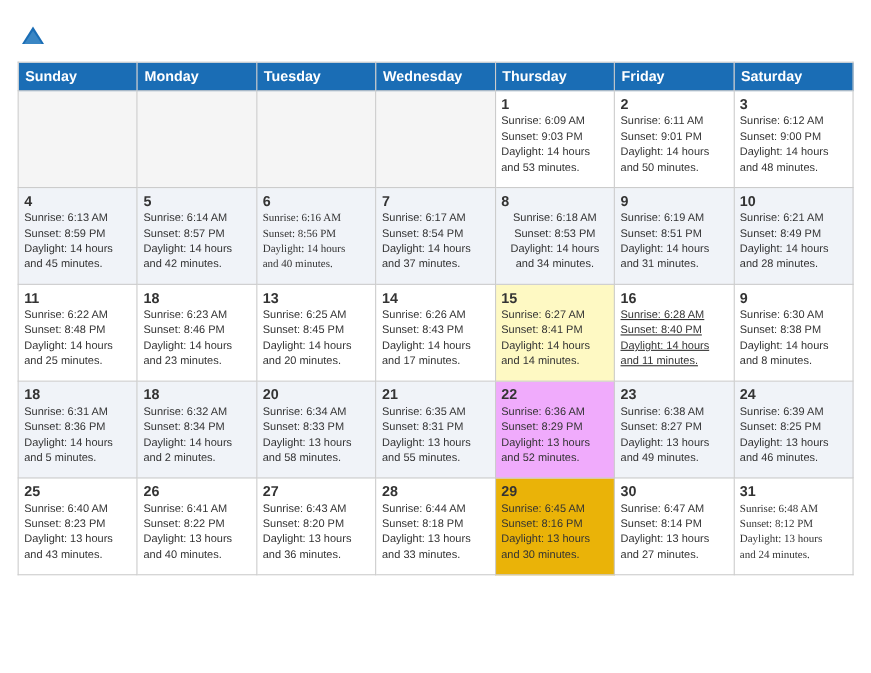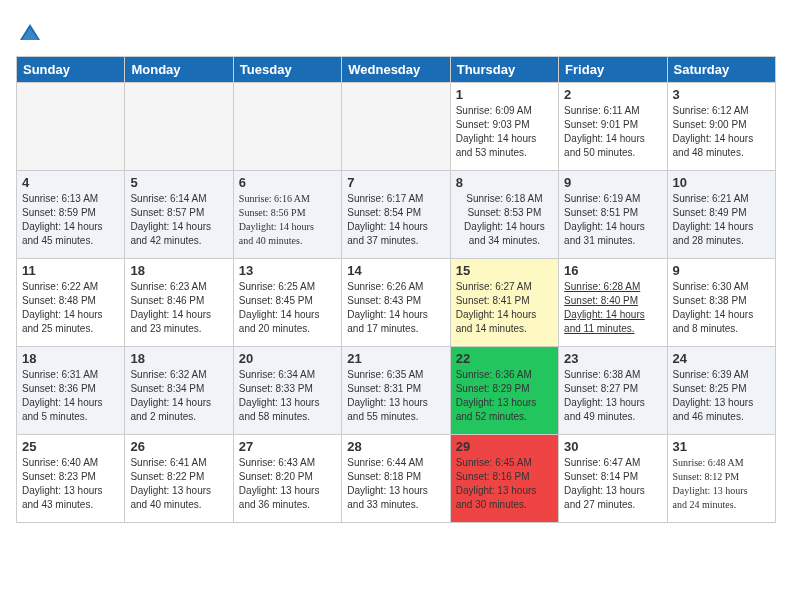--- a/index.html
+++ b/index.html
@@ -279,21 +279,21 @@
 Daylight: 13 hours
 and 58 minutes.</div>
         </td>
         <td style="background: rgb(240, 243, 248);">
           <span class="day-number">21</span>
           <div class="day-info" style="white-space: pre-line;">Sunrise: 6:35 AM
 Sunset: 8:31 PM
 Daylight: 13 hours
 and 55 minutes.</div>
         </td>
-        <td style="background: #22c55e;">
+        <td style="background: #f0abfc;">
           <span class="day-number">22</span>
           <div class="day-info" style="white-space: pre-line;">Sunrise: 6:36 AM
 Sunset: 8:29 PM
 Daylight: 13 hours
 and 52 minutes.</div>
         </td>
         <td style="background: rgb(240, 243, 248);">
           <span class="day-number">23</span>
           <div class="day-info" style="white-space: pre-line;">Sunrise: 6:38 AM
 Sunset: 8:27 PM
@@ -330,21 +330,21 @@
 Daylight: 13 hours
 and 36 minutes.</div>
         </td>
         <td style="background: rgb(255, 255, 255);">
           <span class="day-number">28</span>
           <div class="day-info" style="white-space: pre-line;">Sunrise: 6:44 AM
 Sunset: 8:18 PM
 Daylight: 13 hours
 and 33 minutes.</div>
         </td>
-        <td style="background: #ef4444;">
+        <td style="background: #eab308;">
           <span class="day-number">29</span>
           <div class="day-info" style="white-space: pre-line;">Sunrise: 6:45 AM
 Sunset: 8:16 PM
 Daylight: 13 hours
 and 30 minutes.</div>
         </td>
         <td style="background: rgb(255, 255, 255);">
           <span class="day-number">30</span>
           <div class="day-info" style="white-space: pre-line;">Sunrise: 6:47 AM
 Sunset: 8:14 PM

